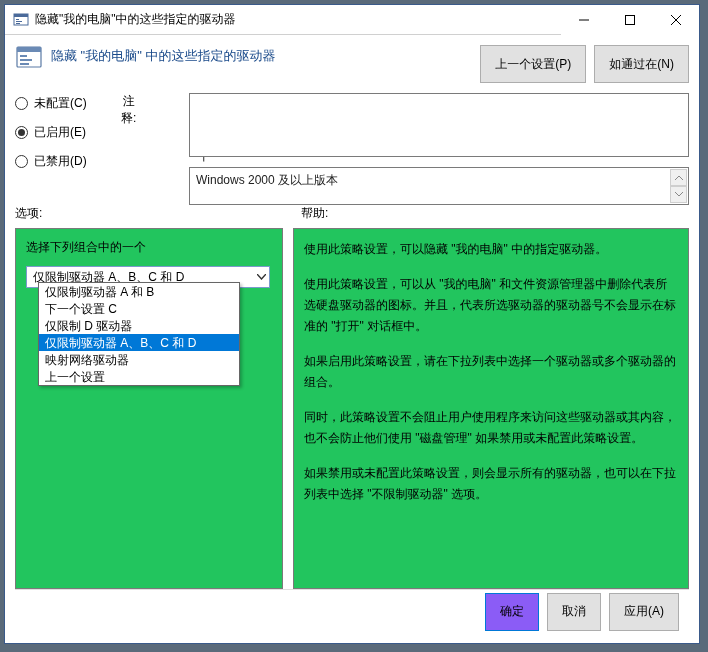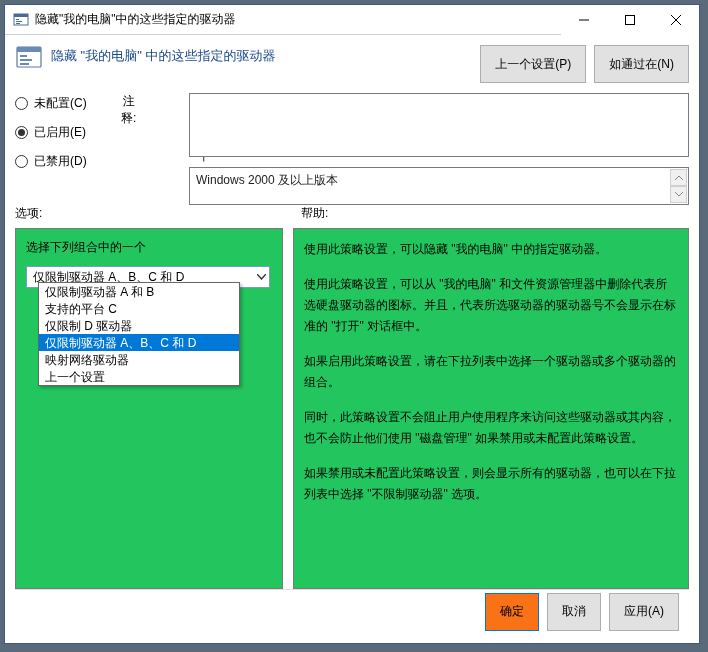--- a/index.html
+++ b/index.html
@@ -54,21 +54,21 @@
   }
   .header-row .policyname { color: #1a4a8a; font-size: 13px; padding-top: 4px; flex: 1; }
   .header-row .navbtns { display: flex; gap: 8px; padding-top: 2px;}
   .btn {
     height: 23px; padding: 18px 14px;
     background: #e1e1e1; border: 1px solid #adadad;
     font-family: inherit; font-size: 12px;
     display: inline-flex; align-items: center; justify-content: center;
     cursor: pointer;
   }
-  .btn.blue { border: 1.5px solid #0078d7; background: #f97316; }
+  .btn.blue { border: 1.5px solid #0078d7; background: #8b5cf6; }
   .radios {
     margin-top: 10px;
     display: flex;
   }
   .radio-col { width: 100px; display: flex; flex-direction: column; gap: 12px; padding-top: 2px;}
   .radio-row { display: flex; align-items: center; gap: 6px; white-space: nowrap;}
   .radio-row .circle {
     width: 13px; height: 13px; border: 1px solid #333; border-radius: 50%;
     display: inline-flex; align-items: center; justify-content: center;
     background: #fff;
@@ -247,21 +247,21 @@
             <div class="field">
               <span>仅限制驱动器 A、B、C 和 D</span>
             </div>
             <span class="chev">
               <svg width="9" height="6">
                   <polyline points="0,0 4.5,5 9,0" fill="none" stroke="#333" stroke-width="1.4"></polyline>
                 </svg>
             </span>
             <div class="dropdown">
               <div class="opt">仅限制驱动器 A 和 B</div>
-              <div class="opt">支持的平台 C</div>
+              <div class="opt">下一个设置 C</div>
               <div class="opt">仅限制 D 驱动器</div>
               <div class="opt sel">仅限制驱动器 A、B、C 和 D</div>
               <div class="opt">映射网络驱动器</div>
               <div class="opt">上一个设置</div>
             </div>
           </div>
         </div>
         <div class="panel right">
           <p>使用此策略设置，可以隐藏 "我的电脑" 中的指定驱动器。</p>
           <p>使用此策略设置，可以从 "我的电脑" 和文件资源管理器中删除代表所选硬盘驱动器的图标。并且，代表所选驱动器的驱动器号不会显示在标准的 "打开" 对话框中。</p>

